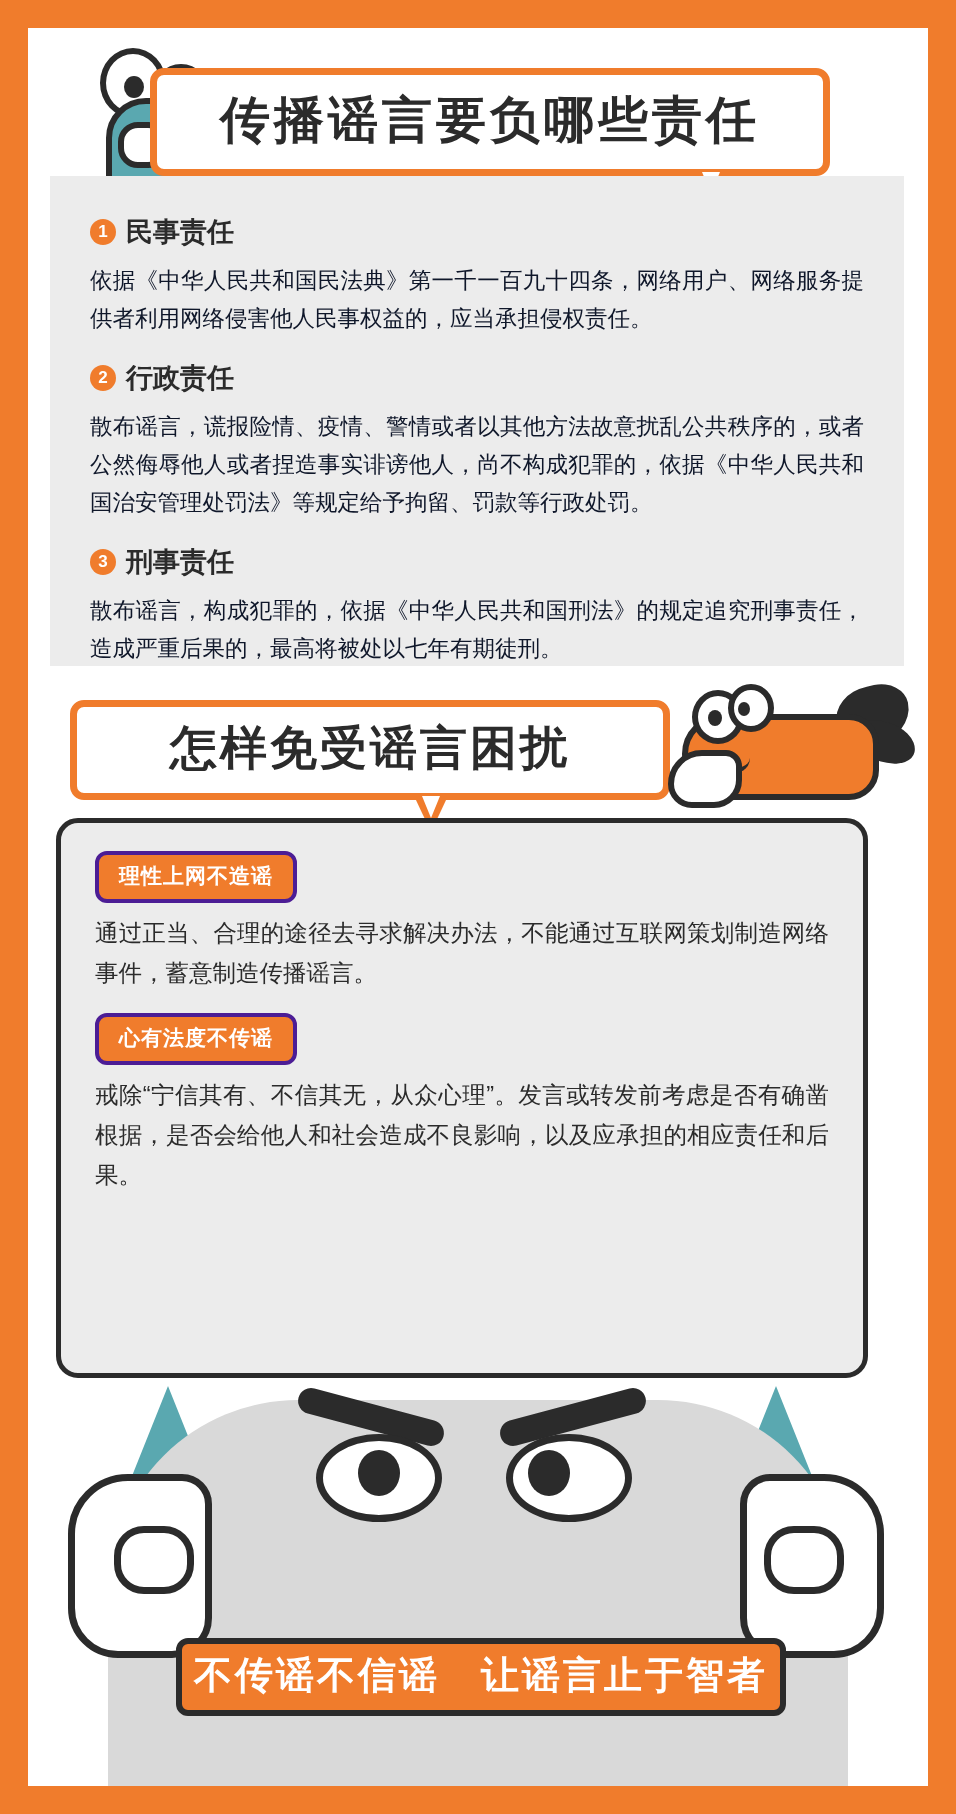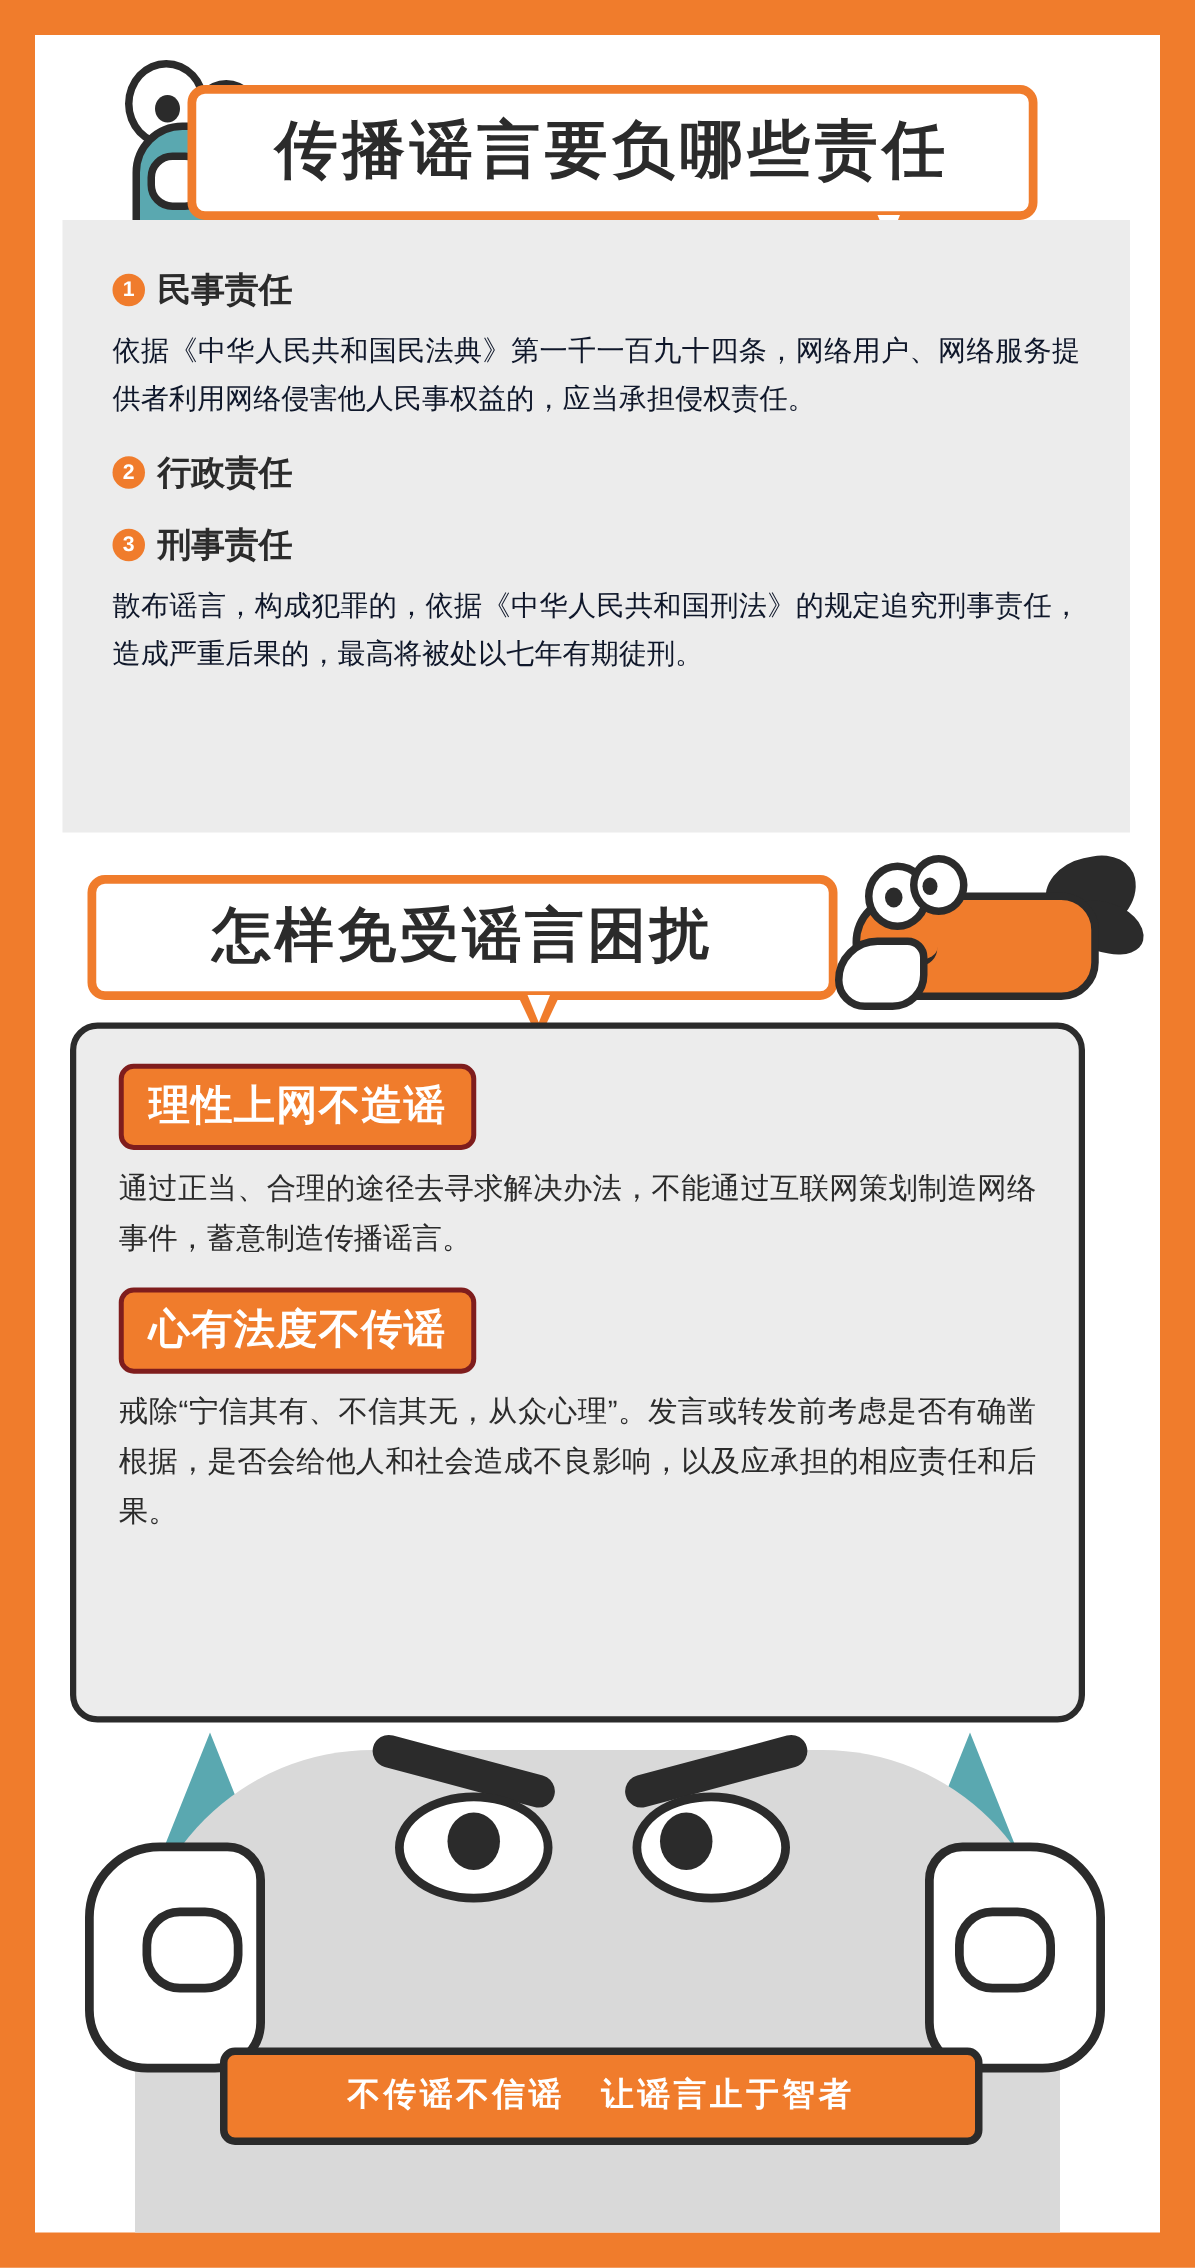--- a/index.html
+++ b/index.html
@@ -295,25 +295,25 @@
     border-radius: 22px;
     background: #ececec;
     box-sizing: border-box;
     padding: 28px 34px 0 34px;
   }
   .tip {
     margin-bottom: 20px;
   }
   .tip-label {
     display: inline-block;
-    border: 4px solid #7f1d1d;
+    border: 4px solid #4c1d95;
     border-radius: 12px;
     background: #F07C2C;
     color: #ffffff;
-    font-size: 33px;
+    font-size: 21px;
     font-weight: bold;
     padding: 7px 20px 9px 20px;
     letter-spacing: 1px;
     margin-bottom: 10px;
   }
   .tip-text {
     font-size: 23.5px;
     line-height: 40px;
     color: #2b2b2b;
     text-align: justify;
@@ -427,21 +427,21 @@
   }
   .foot-text {
     position: absolute;
     left: 148px;
     top: 262px;
     width: 610px;
     height: 78px;
     line-height: 74px;
     text-align: center;
     color: #ffffff;
-    font-size: 26px;
+    font-size: 38px;
     font-weight: bold;
     letter-spacing: 3px;
   }
 </style>
 </head>
 <body>
 
 <div class="poster">
   <div class="inner">
 
@@ -468,20 +468,21 @@
           <span>民事责任</span>
         </div>
         <div class="item-text">依据《中华人民共和国民法典》第一千一百九十四条，网络用户、网络服务提供者利用网络侵害他人民事权益的，应当承担侵权责任。</div>
       </div>
 
       <div class="item">
         <div class="item-title">
           <span class="num-badge">2</span>
           <span>行政责任</span>
         </div>
+        <div class="item-text">散布谣言，谎报险情、疫情、警情或者以其他方法故意扰乱公共秩序的，或者公然侮辱他人或者捏造事实诽谤他人，尚不构成犯罪的，依据《中华人民共和国治安管理处罚法》等规定给予拘留、罚款等行政处罚。</div>
       </div>
 
       <div class="item">
         <div class="item-title">
           <span class="num-badge">3</span>
           <span>刑事责任</span>
         </div>
         <div class="item-text">散布谣言，构成犯罪的，依据《中华人民共和国刑法》的规定追究刑事责任，造成严重后果的，最高将被处以七年有期徒刑。</div>
       </div>
 

